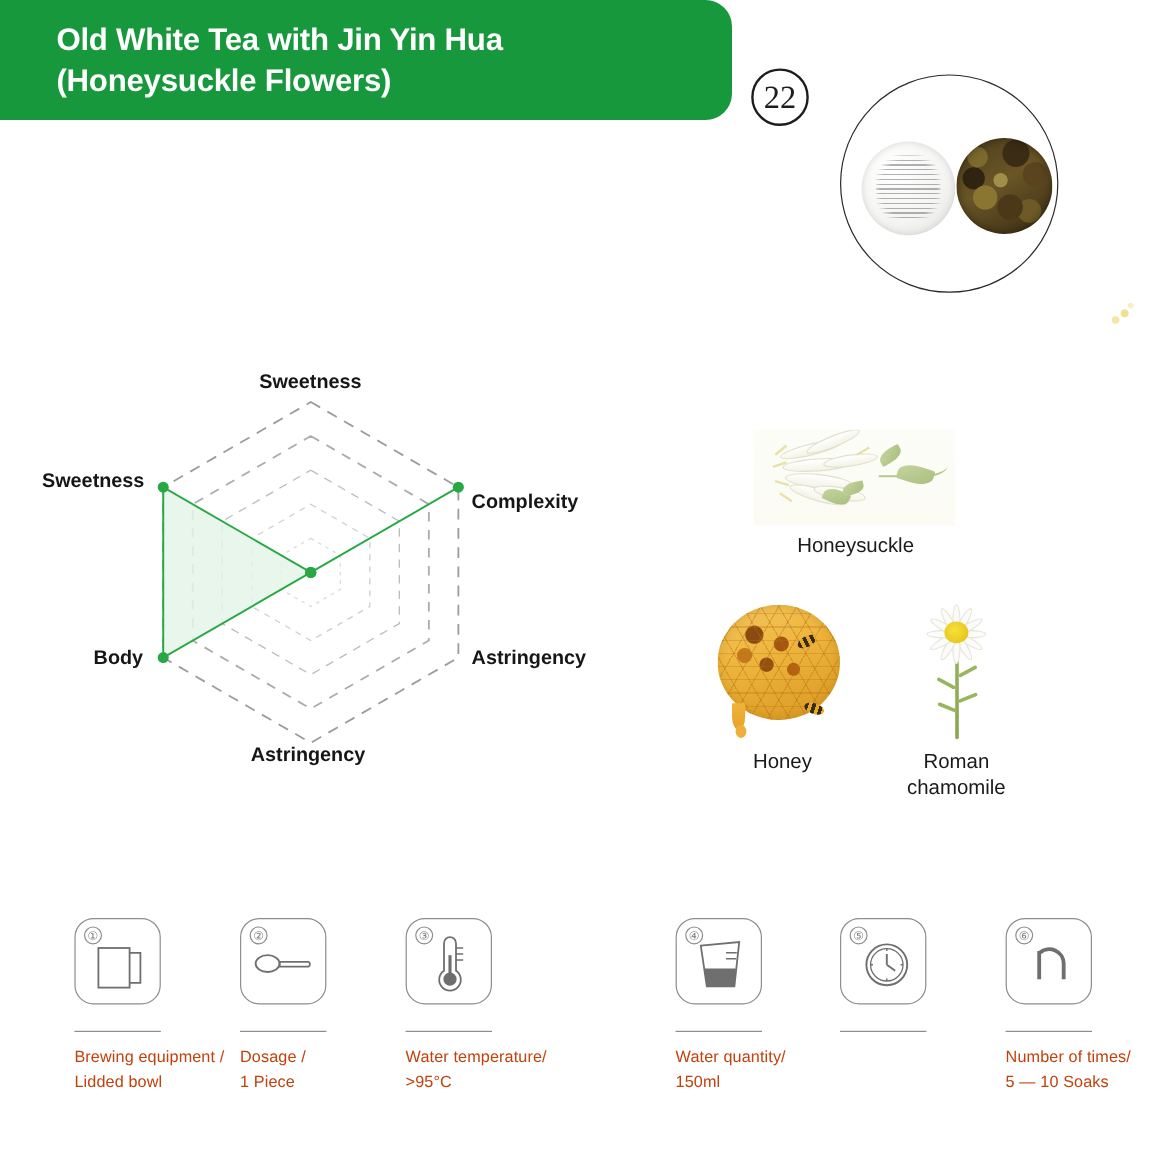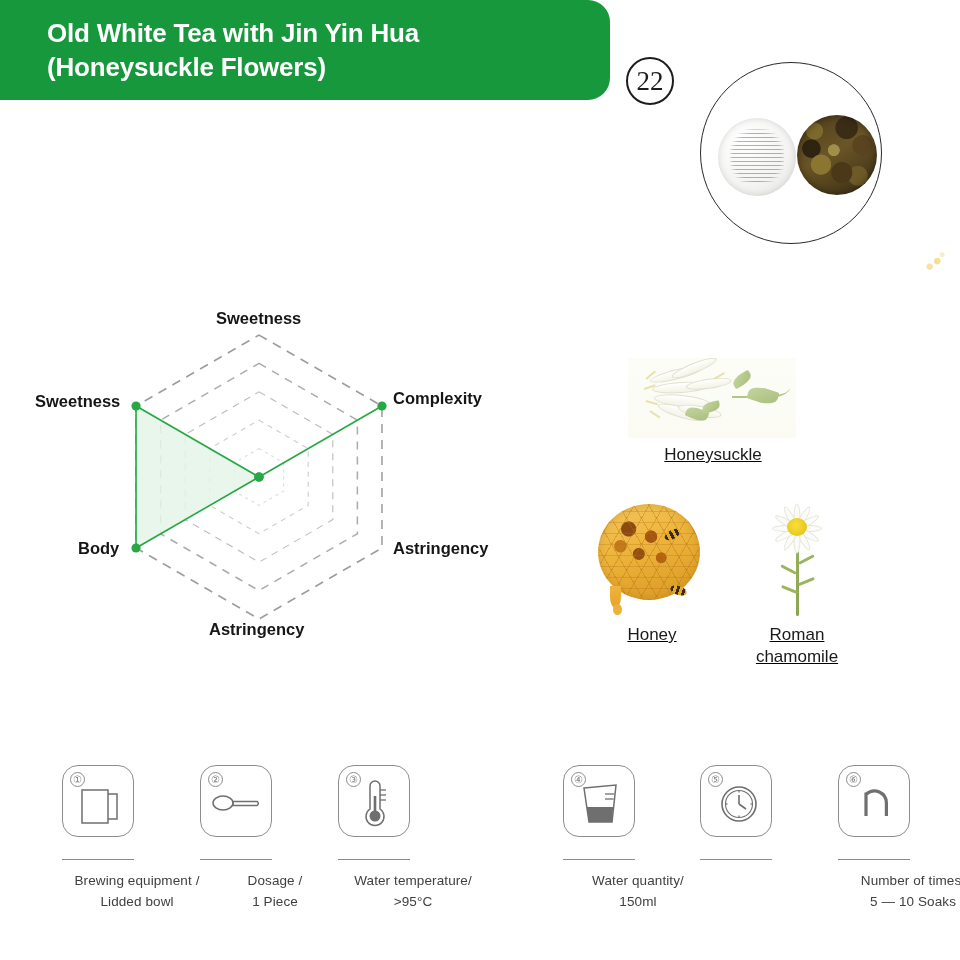--- a/index.html
+++ b/index.html
@@ -94,28 +94,28 @@
   }
 
   
   .radar-wrap { position: absolute; left: 0px; top: 295px; width: 520px; height: 370px; }
   .radar-label {
     position: absolute;
     font-size: 16.5px; font-weight: bold; color: #161616;
     white-space: nowrap;
   }
   .lbl-freshness   { left: 216px; top: 14px; }
-  .lbl-complexity  { left: 393px; top: 94px; }
+  .lbl-complexity  { left: 393px; top: 114px; }
   .lbl-bitterness  { left: 393px; top: 244px; }
   .lbl-astringency { left: 209px; top: 325px; }
   .lbl-body        { left: 78px;  top: 244px; }
   .lbl-sweetness   { left: 35px;  top: 97px; }
 
   
-  .ing { position: absolute; text-decoration: underline; }
+  .ing { position: absolute; }
   .ing-caption {
     text-align: center;
     font-size: 17px; color: #1a1a1a;
     line-height: 1.28;
     margin-top: 6px;
     white-space: pre-line;
   }
 
   .honeysuckle-art {
     width: 168px; height: 80px;
@@ -229,25 +229,24 @@
     display: flex; align-items: center; justify-content: center;
     font-family: "Liberation Serif", serif;
   }
   .step-rule {
     width: 72px; height: 0;
     border-top: 1.3px solid #8d8d8d;
     margin-top: 22px;
   }
   .step-text {
     margin-top: 11px;
-    font-size: 13.5px; color: #404040;
+    font-size: 13.5px; color: #c2410c;
     line-height: 1.52;
     white-space: pre-line;
     letter-spacing: .1px;
-    text-align: center;
   }
 </style>
 </head>
 <body>
 
 <div id="page">
 
   <div class="title-bar">
     <div class="title-text">Old White Tea with Jin Yin Hua
 (Honeysuckle Flowers)</div>

